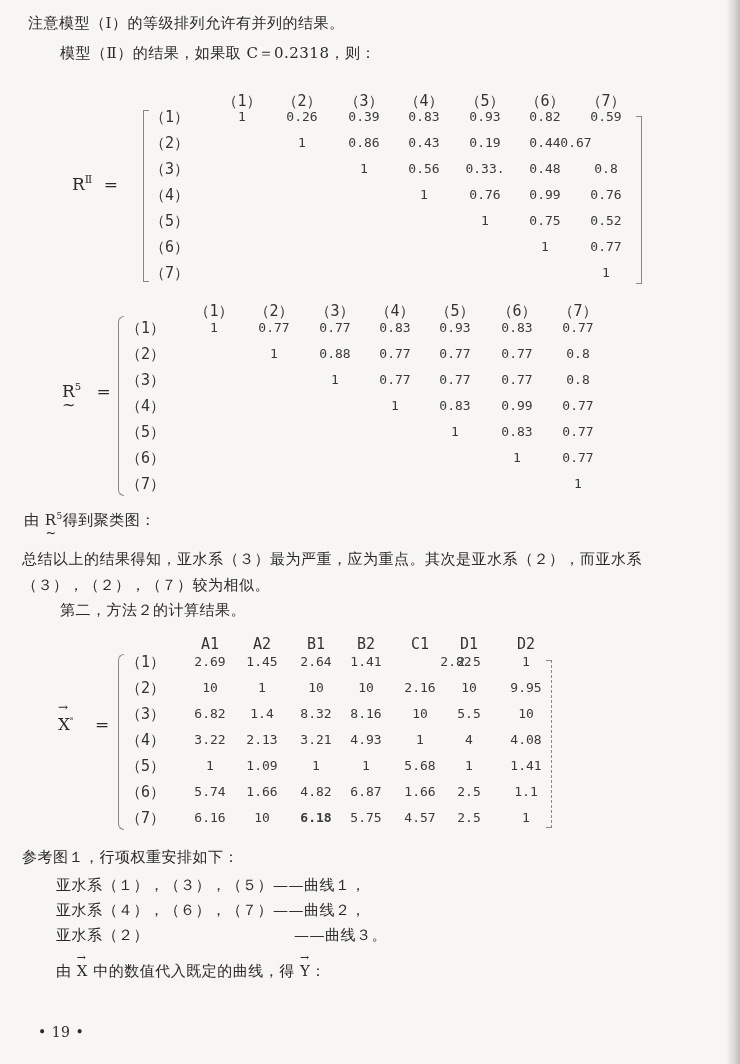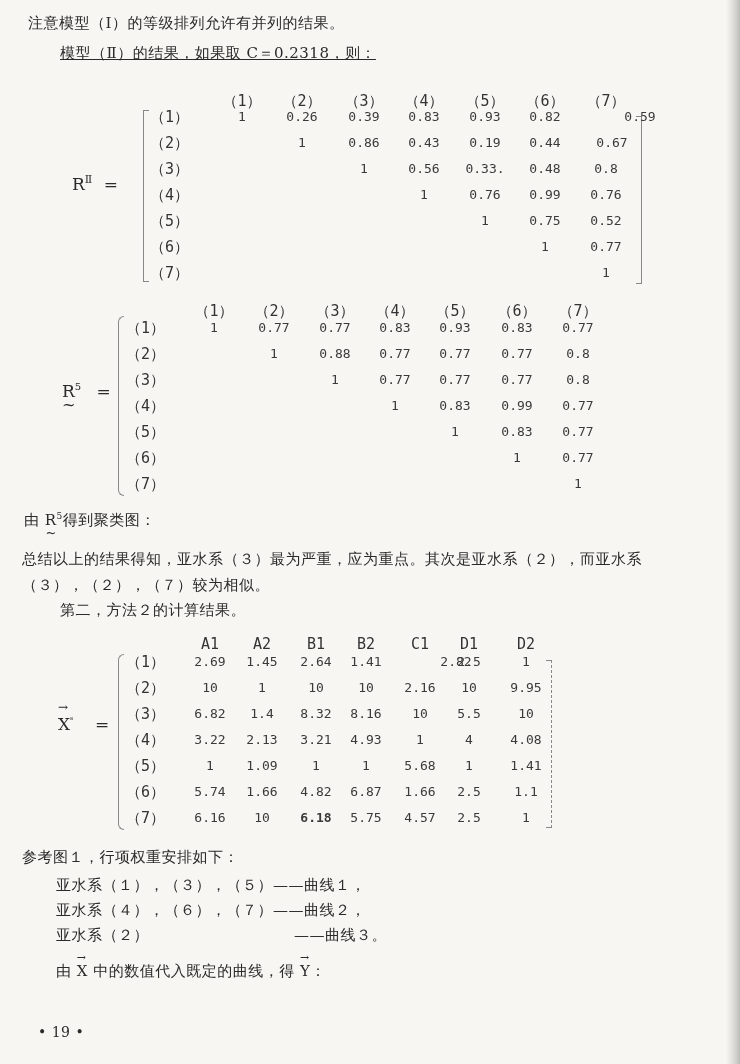--- a/index.html
+++ b/index.html
@@ -22,21 +22,21 @@
   .sym { position:absolute; font-size:17px; white-space:nowrap; }
   .tilde { position:absolute; font-size:16px; }
   .arrow { position:absolute; font-size:12px; }
 </style>
 </head>
 <body>
 
 <div class="edge"></div>
 
 <div class="p" style="left:28px;top:14px;">注意模型（Ⅰ）的等级排列允许有并列的结果。</div>
-<div class="p" style="left:60px;top:44px;text-decoration:underline;">模型（Ⅱ）的结果，如果取 C＝0.2318，则：</div>
+<div class="p" style="left:60px;top:44px;">模型（Ⅱ）的结果，如果取 C＝0.2318，则：</div>
 
 <div>
   <div class="sym" style="left:72px;top:173px;">
     <span>R</span><sup style="font-size:11px;">Ⅱ</sup>
     <span style="margin-left:6px;">=</span>
   </div>
   <div class="brk" style="left:143px;top:110px;width:5px;height:170px;border-width:1px 0 1px 1px;"></div>
   <div class="brk" style="left:636px;top:116px;width:5px;height:166px;border-width:1px 1px 1px 0;"></div>
   <div id="r2-grid">
       <div class="hdr" style="left: 242px; top: 92px;">（1）</div>
@@ -52,27 +52,27 @@
       <div class="rowlbl" style="left: 150px; top: 186px;">（4）</div>
       <div class="rowlbl" style="left: 150px; top: 212px;">（5）</div>
       <div class="rowlbl" style="left: 150px; top: 238px;">（6）</div>
       <div class="rowlbl" style="left: 150px; top: 264px;">（7）</div>
       <div class="cell" style="left: 242px; top: 109px;">1</div>
       <div class="cell" style="left: 302px; top: 109px;">0.26</div>
       <div class="cell" style="left: 364px; top: 109px;">0.39</div>
       <div class="cell" style="left: 424px; top: 109px;">0.83</div>
       <div class="cell" style="left: 485px; top: 109px;">0.93</div>
       <div class="cell" style="left: 545px; top: 109px;">0.82</div>
-      <div class="cell" style="left: 640px; top: 109px;">0.59</div>
+      <div class="cell" style="left: 606px; top: 109px;">0.59</div>
       <div class="cell" style="left: 302px; top: 135px;">1</div>
       <div class="cell" style="left: 364px; top: 135px;">0.86</div>
       <div class="cell" style="left: 424px; top: 135px;">0.43</div>
       <div class="cell" style="left: 485px; top: 135px;">0.19</div>
       <div class="cell" style="left: 545px; top: 135px;">0.44</div>
-      <div class="cell" style="left: 612px; top: 135px;">0.67</div>
+      <div class="cell" style="left: 576px; top: 135px;">0.67</div>
       <div class="cell" style="left: 364px; top: 161px;">1</div>
       <div class="cell" style="left: 424px; top: 161px;">0.56</div>
       <div class="cell" style="left: 485px; top: 161px;">0.33.</div>
       <div class="cell" style="left: 545px; top: 161px;">0.48</div>
       <div class="cell" style="left: 606px; top: 161px;">0.8</div>
       <div class="cell" style="left: 424px; top: 187px;">1</div>
       <div class="cell" style="left: 485px; top: 187px;">0.76</div>
       <div class="cell" style="left: 545px; top: 187px;">0.99</div>
       <div class="cell" style="left: 606px; top: 187px;">0.76</div>
       <div class="cell" style="left: 485px; top: 213px;">1</div>

